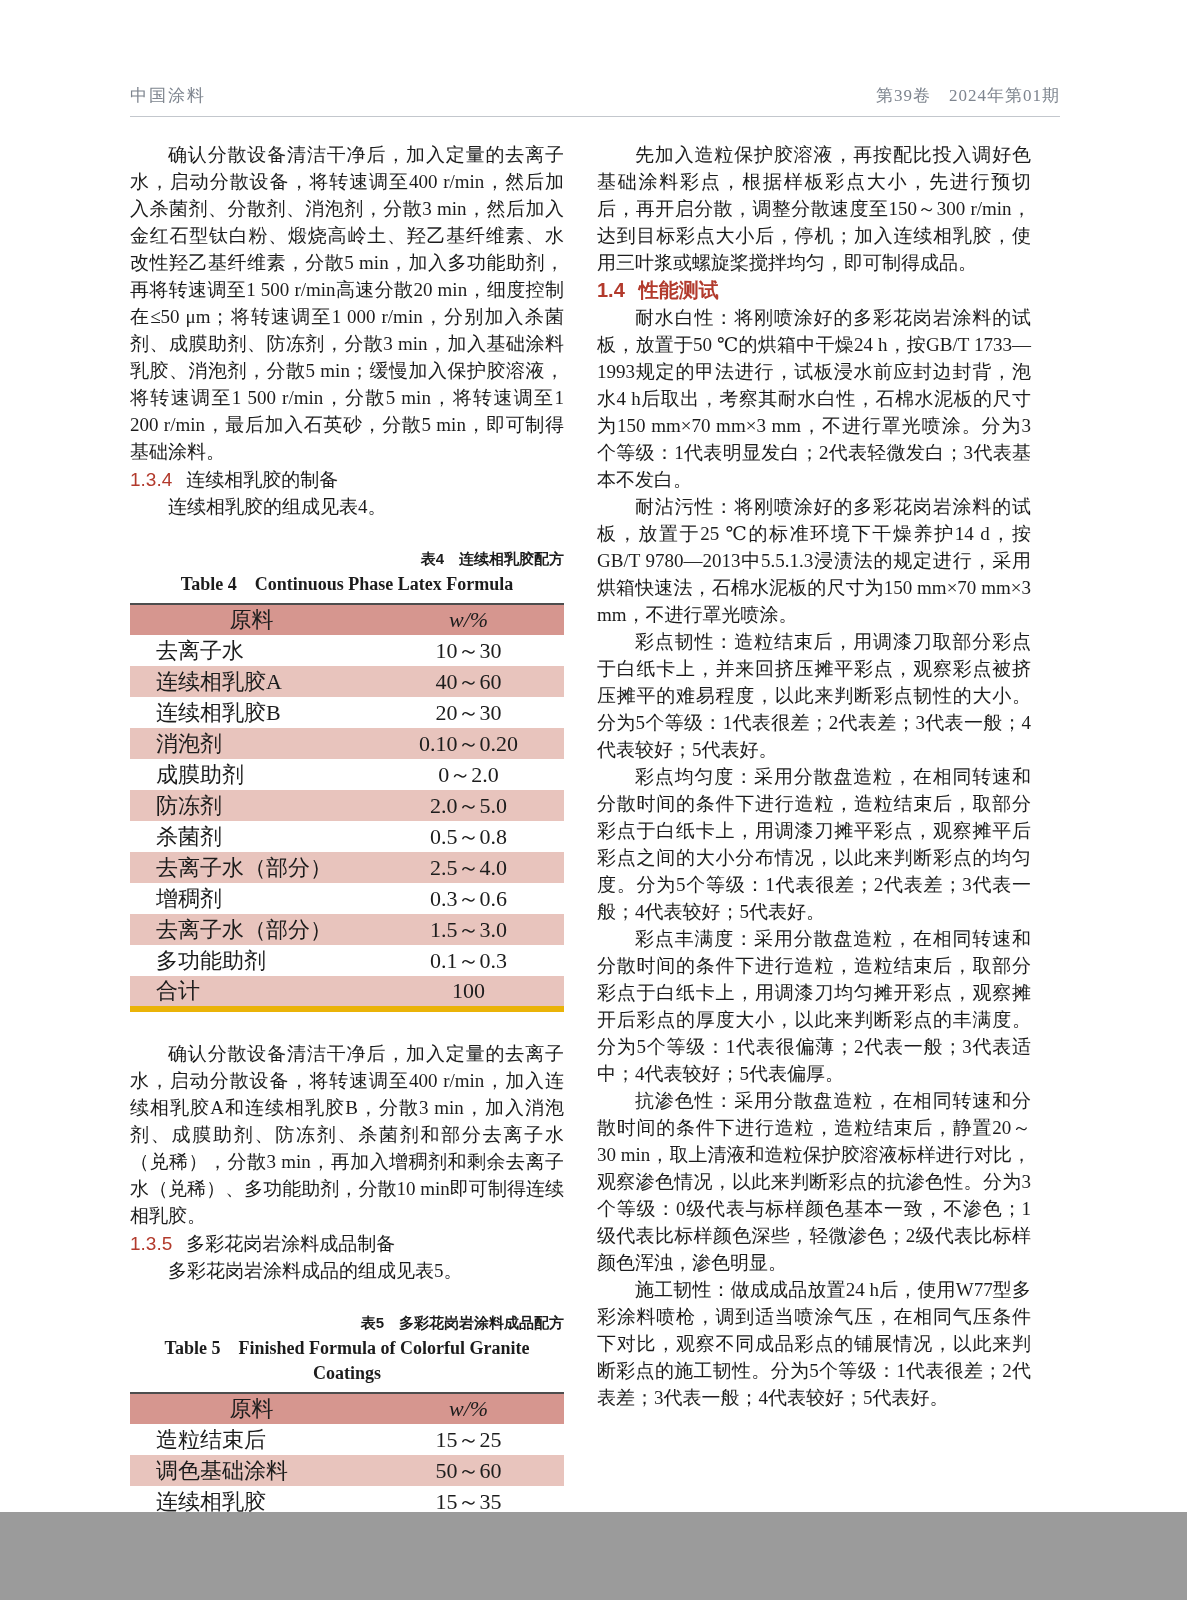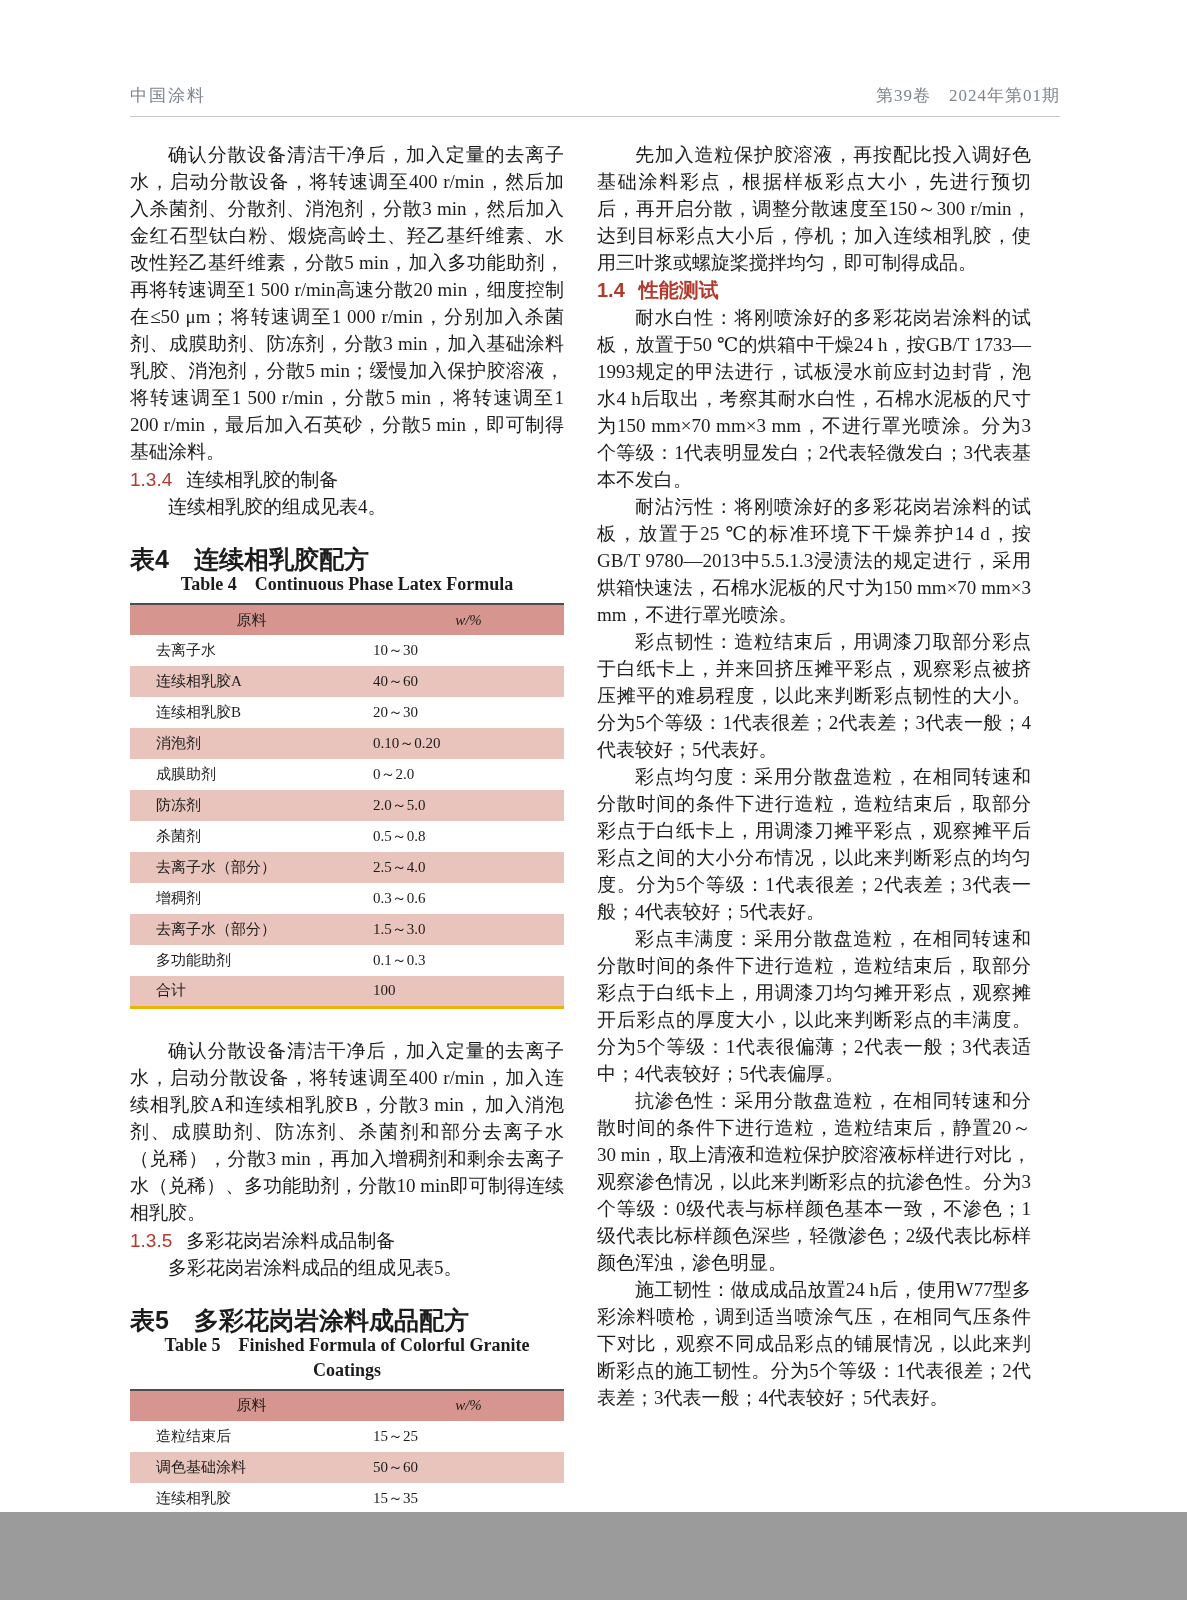--- a/index.html
+++ b/index.html
@@ -30,37 +30,37 @@
     text-align:justify; text-indent:2em;
   }
   .h3 { font-size:19px; line-height:27px; margin-top:1px; }
   .h3 .num { font-family:"Liberation Sans","DejaVu Sans",sans-serif; color:#b23a2c; margin-right:14px; }
   .h2 { font-size:20px; line-height:28px; font-weight:bold;
         font-family:"Liberation Sans","DejaVu Sans",sans-serif; color:#b23a2c; }
   .h2 .num { margin-right:14px;margin-top:40px; }
   
   .table-block { margin:26px 0 28px; }
   .tbl-title-cn {
-    text-align:left; font-size:25px; font-weight:bold;
+    text-align:right; font-size:15px; font-weight:bold;
     font-family:"Liberation Sans","DejaVu Sans",sans-serif; line-height:26px;
   }
   .tbl-title-en {
     text-align:center; font-size:18px; font-weight:bold; line-height:25px; margin-bottom:6px;
   }
   table.formula {
     width:100%; border-collapse:collapse;
-    border-top:2px solid #4d4d4d; border-bottom:3px solid #eab308;
-    font-size:15px;
+    border-top:2px solid #4d4d4d; border-bottom:6px solid #eab308;
+    font-size:22px;
   }
   table.formula th, table.formula td { height:31px; font-weight:normal; }
   table.formula th { background:#d6968f; }
   table.formula th.c1 { text-align:center; }
   table.formula th.c2 { text-align:center; font-style:italic; }
   table.formula td.c1 { text-align:left; padding-left:26px; width:56%; }
-  table.formula td.c2 { text-align:left; width:44%; font-style:normal; }
+  table.formula td.c2 { text-align:center; width:44%; font-style:normal; }
   table.formula tbody tr:nth-child(even) { background:#e8c4bd; }
   table.formula tbody tr:nth-child(odd)  { background:#ffffff; }
   .gap-before-p { margin-top:28px; }
   
   .footer {
     position:absolute; left:130px; top:1522px;
     display:flex; 
   }
   .footer .pageno {
     font-size:27px; color:#5c7590; margin-right:12px;

